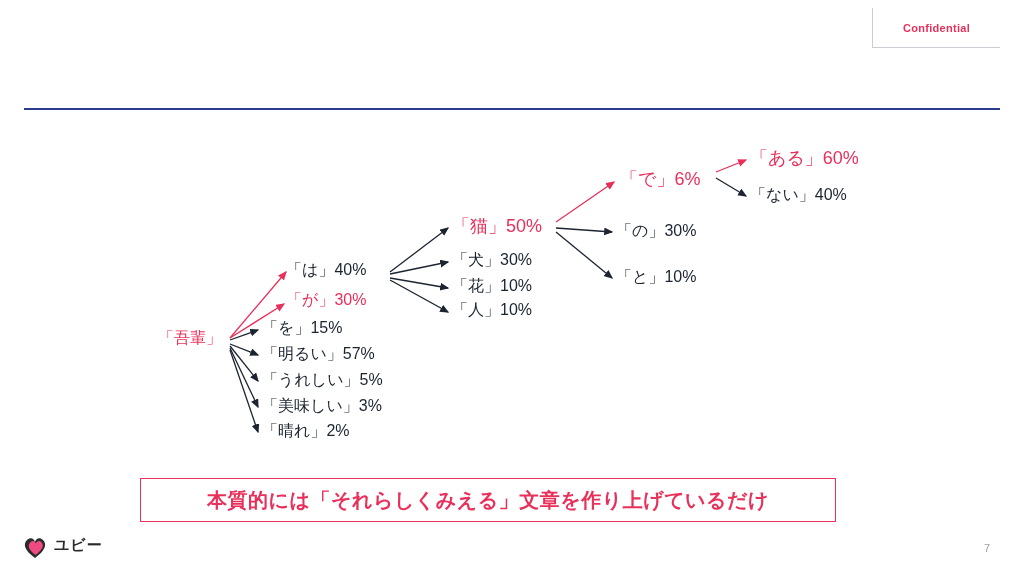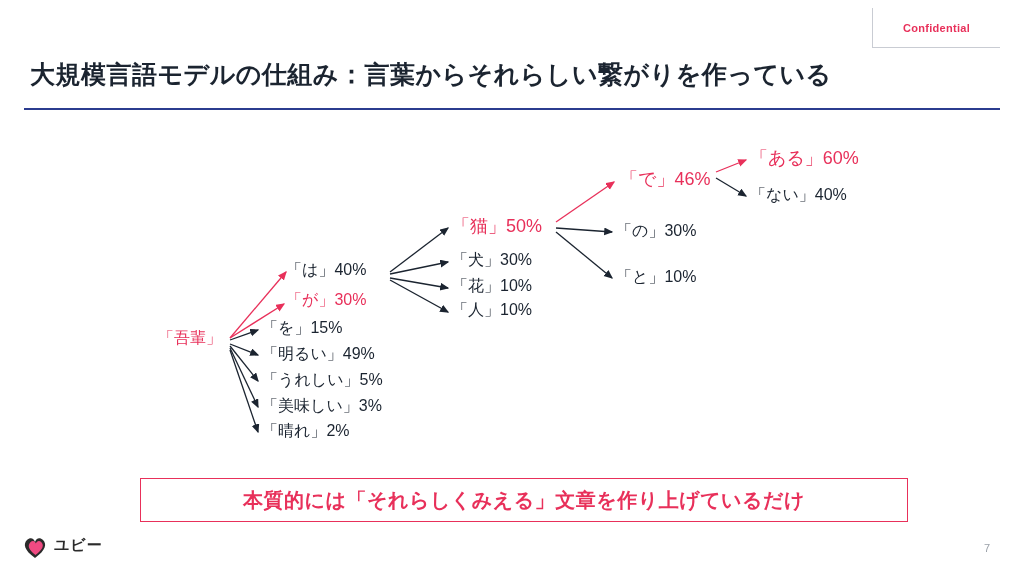--- a/index.html
+++ b/index.html
@@ -89,21 +89,21 @@
     color: #e8305a;
   }
   .node.big {
     font-size: 18px;
   }
   
   .highlight-box {
     position: absolute;
     left: 140px;
     top: 478px;
-    width: 768px;
+    width: 696px;
     height: 44px;
     border: 1px solid #e8305a;
     box-sizing: border-box;
     display: flex;
     align-items: center;
     justify-content: center;
   }
   .highlight-text {
     color: #e8305a;
     font-size: 20px;
@@ -150,21 +150,20 @@
 </style>
 </head>
 <body>
 
 <div class="slide">
 
   <div class="confidential-box">
     <span class="confidential-text">Confidential</span>
   </div>
 
-  <div class="slide-title">大規模言語モデルの仕組み：言葉からそれらしい繋がりを作っている</div>
   <div class="title-rule"></div>
 
 
   <svg class="diagram" id="edges-svg" width="1024" height="576">
       <defs>
         <marker id="arrow-dark" markerWidth="7" markerHeight="7" refX="6" refY="3" orient="auto">
           <path d="M0,0 L7,3 L0,6 z" fill="#1b2430"></path>
         </marker>
         <marker id="arrow-red" markerWidth="7" markerHeight="7" refX="6" refY="3" orient="auto">
           <path d="M0,0 L7,3 L0,6 z" fill="#e8305a"></path>
@@ -186,29 +185,29 @@
       <line x1="556" y1="232" x2="612" y2="278" stroke="#1b2430" stroke-width="1.3" marker-end="url(#arrow-dark)"></line>
       <line x1="716" y1="172" x2="746" y2="160" stroke="#e8305a" stroke-width="1.3" marker-end="url(#arrow-red)"></line>
       <line x1="716" y1="178" x2="746" y2="196" stroke="#1b2430" stroke-width="1.3" marker-end="url(#arrow-dark)"></line>
     </svg>
 
   <div id="nodes-layer">
       <div class="node red" style="left: 158px; top: 330px;">「吾輩」</div>
       <div class="node" style="left: 286px; top: 262px;">「は」40%</div>
       <div class="node red" style="left: 286px; top: 292px;">「が」30%</div>
       <div class="node" style="left: 262px; top: 320px;">「を」15%</div>
-      <div class="node" style="left: 262px; top: 346px;">「明るい」49%</div>
+      <div class="node" style="left: 262px; top: 346px;">「明るい」57%</div>
       <div class="node" style="left: 262px; top: 372px;">「うれしい」5%</div>
       <div class="node" style="left: 262px; top: 398px;">「美味しい」3%</div>
       <div class="node" style="left: 262px; top: 423px;">「晴れ」2%</div>
       <div class="node red big" style="left: 452px; top: 217px;">「猫」50%</div>
       <div class="node" style="left: 452px; top: 252px;">「犬」30%</div>
       <div class="node" style="left: 452px; top: 278px;">「花」10%</div>
       <div class="node" style="left: 452px; top: 302px;">「人」10%</div>
-      <div class="node red big" style="left: 620px; top: 170px;">「で」46%</div>
+      <div class="node red big" style="left: 620px; top: 170px;">「で」6%</div>
       <div class="node" style="left: 616px; top: 223px;">「の」30%</div>
       <div class="node" style="left: 616px; top: 269px;">「と」10%</div>
       <div class="node red big" style="left: 750px; top: 149px;">「ある」60%</div>
       <div class="node" style="left: 750px; top: 187px;">「ない」40%</div>
     </div>
 
   <div class="highlight-box">
     <span class="highlight-text">本質的には「それらしくみえる」文章を作り上げているだけ</span>
   </div>
 

